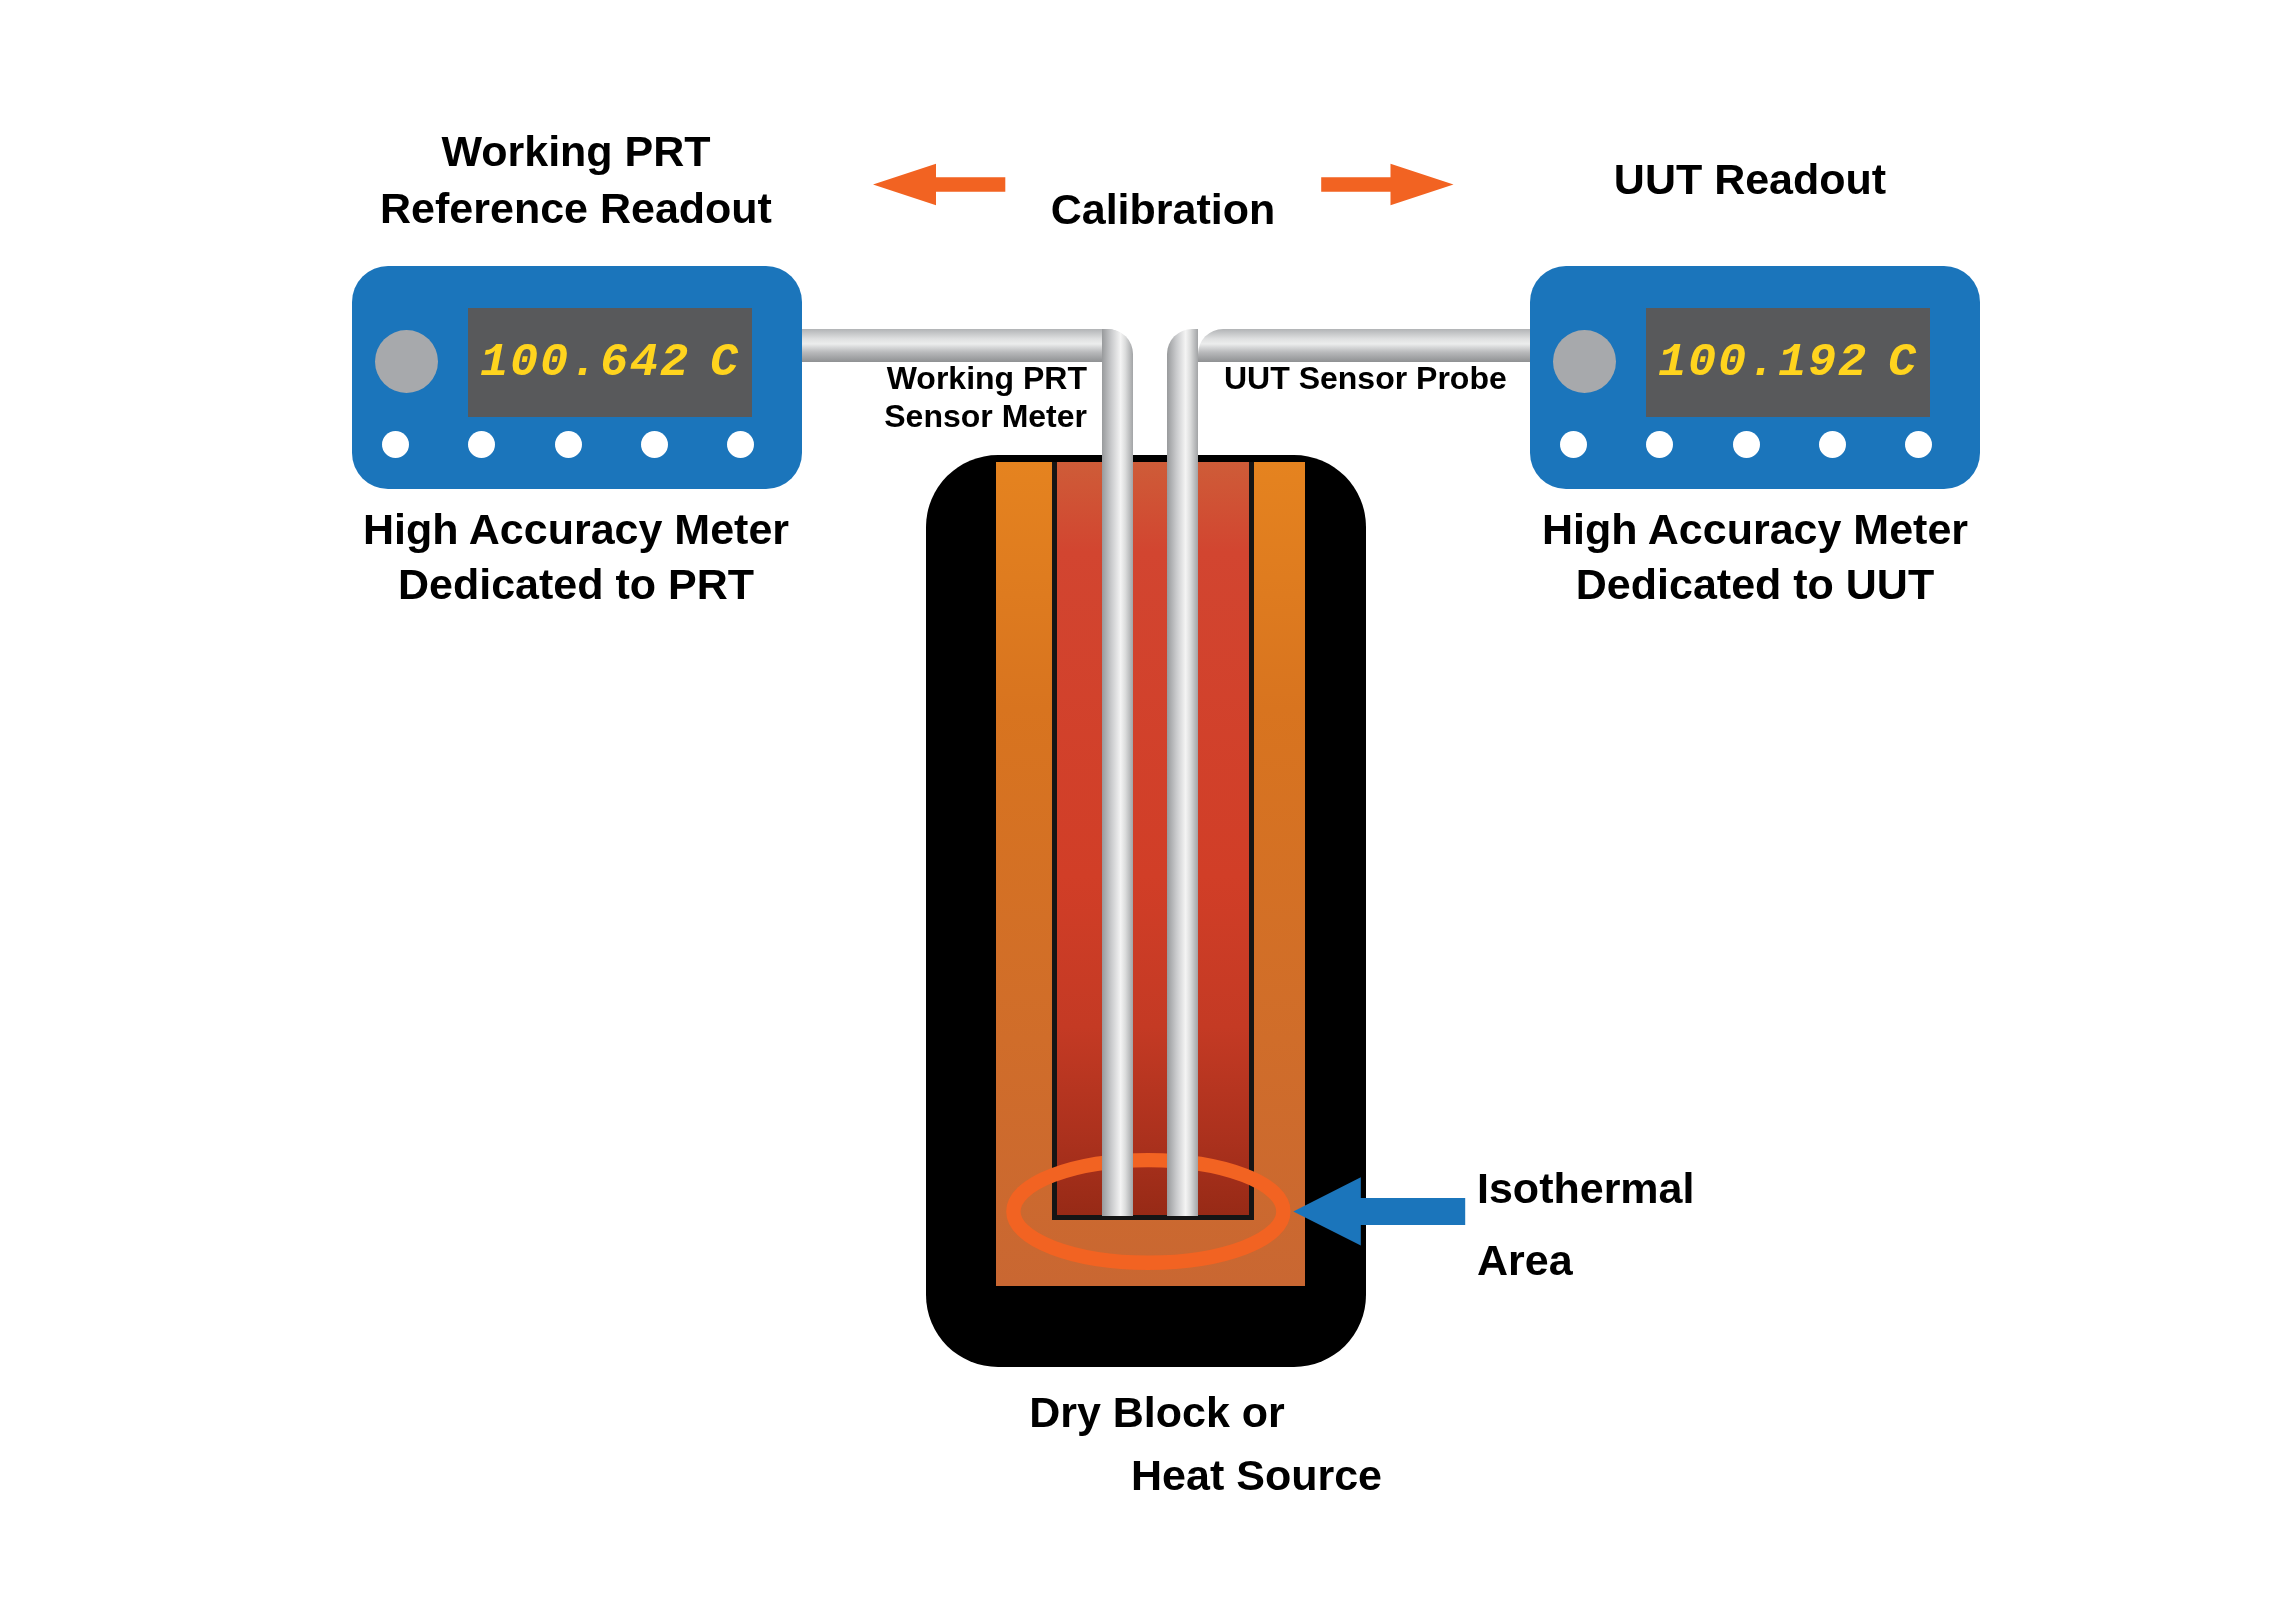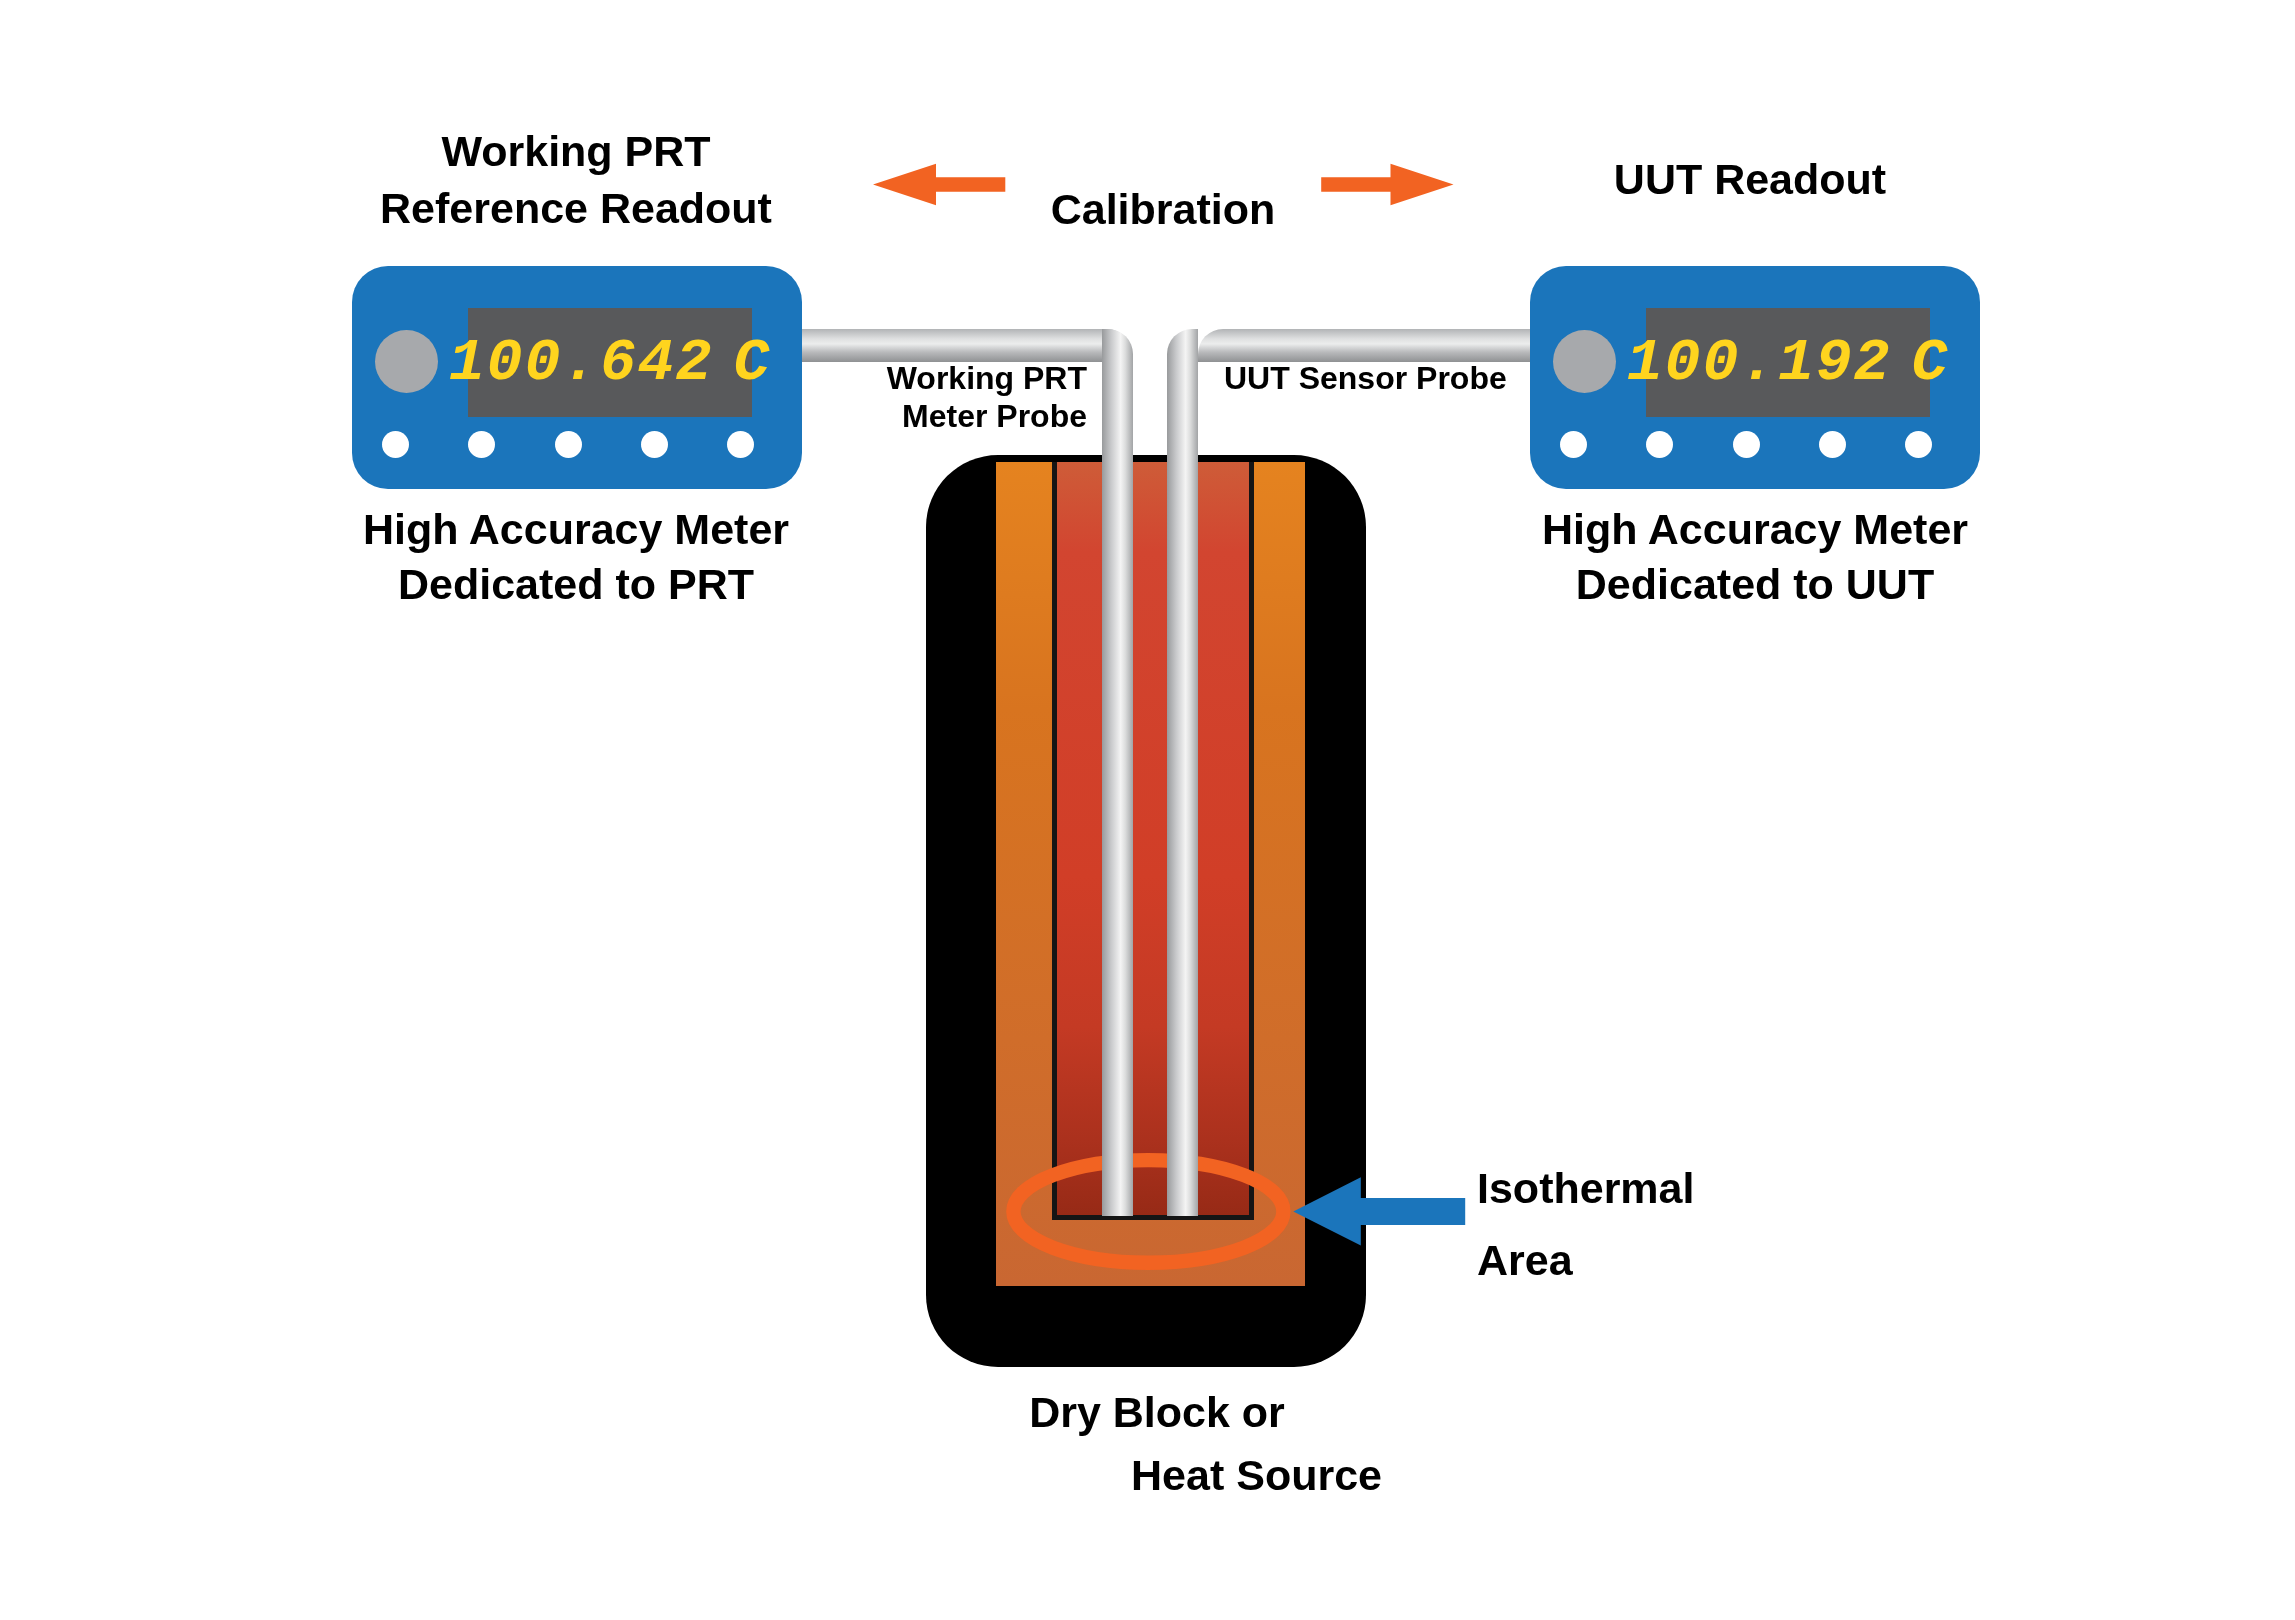--- a/index.html
+++ b/index.html
@@ -11,21 +11,21 @@
   .t36{font-size:32px;line-height:32px;}
   .center{text-align:center;}
   .rightal{text-align:right;}
 
   
   .meter{width:450px;height:223px;background:var(--meter-blue,#1b75bb);border-radius:36px;z-index:6;}
   .meter-circle{left:22.5px;top:64px;width:63px;height:63px;border-radius:50%;background:#a7a9ac;}
   .meter-display{left:116px;top:42px;width:284px;height:109px;background:var(--display-bg,#58595b);
     display:flex;align-items:center;justify-content:center;}
   .seg{font-family:"Liberation Mono", monospace;font-style:italic;font-weight:bold;
-    font-size:60px;color:var(--digit-yellow,#ffd41e);letter-spacing:1.8px;white-space:pre;}
+    font-size:47px;color:var(--digit-yellow,#ffd41e);letter-spacing:1.8px;white-space:pre;}
   .seg-unit{margin-left:20px;}
   .meter-dot{top:165px;width:27px;height:27px;border-radius:50%;background:#ffffff;}
 
   
   .cable-h{height:33px;z-index:5;background:linear-gradient(180deg,#b2b4b6 0%,#dfe0e1 30%,#eceded 45%,#b9babc 70%,#8f9193 100%);}
   .cable-v{width:31px;z-index:5;background:linear-gradient(90deg,#989a9c 0%,#c9cacc 30%,#f4f4f4 60%,#dcdddd 75%,#a2a4a6 100%);}
 
   
   .block-shell{left:926px;top:455px;width:440px;height:912px;border-radius:72px;background:var(--block-black,#000);z-index:1;}
   .block-orange{left:996px;top:462px;width:309px;height:824px;z-index:2;
@@ -95,21 +95,21 @@
     <div class="abs meter-dot" style="left:375px;"></div>
   </div>
 
   <div class="abs txt t48 center label" style="left:306px;top:508px;width:540px;">High Accuracy Meter</div>
   <div class="abs txt t48 center label" style="left:306px;top:563px;width:540px;">Dedicated to PRT</div>
 
   <div class="abs txt t48 center label" style="left:1485px;top:508px;width:540px;">High Accuracy Meter</div>
   <div class="abs txt t48 center label" style="left:1485px;top:563px;width:540px;">Dedicated to UUT</div>
 
   <div class="abs txt t36 rightal label" style="left:817px;top:362px;width:270px;">Working PRT</div>
-  <div class="abs txt t36 rightal label" style="left:817px;top:400px;width:270px;">Meter Probe</div>
+  <div class="abs txt t36 rightal label" style="left:817px;top:400px;width:270px;">Sensor Meter</div>
 
   <div class="abs txt t36 label" style="left:1224px;top:362px;">UUT Sensor Probe</div>
 
   <svg class="abs overlay-svg z7" viewBox="0 0 2550 1800">
     <polygon points="1628,1331 1512,1331 1512,1308 1437,1346 1512,1384 1512,1361 1628,1361" style="fill:var(--arrow-blue,#1b75bb)"></polygon>
   </svg>
   <div class="abs txt t48 label" style="left:1477px;top:1167px;">Isothermal</div>
   <div class="abs txt t48 label" style="left:1477px;top:1239px;">Area</div>
 
   <div class="abs txt t48 center label" style="left:932px;top:1391px;width:450px;">Dry Block or</div>

